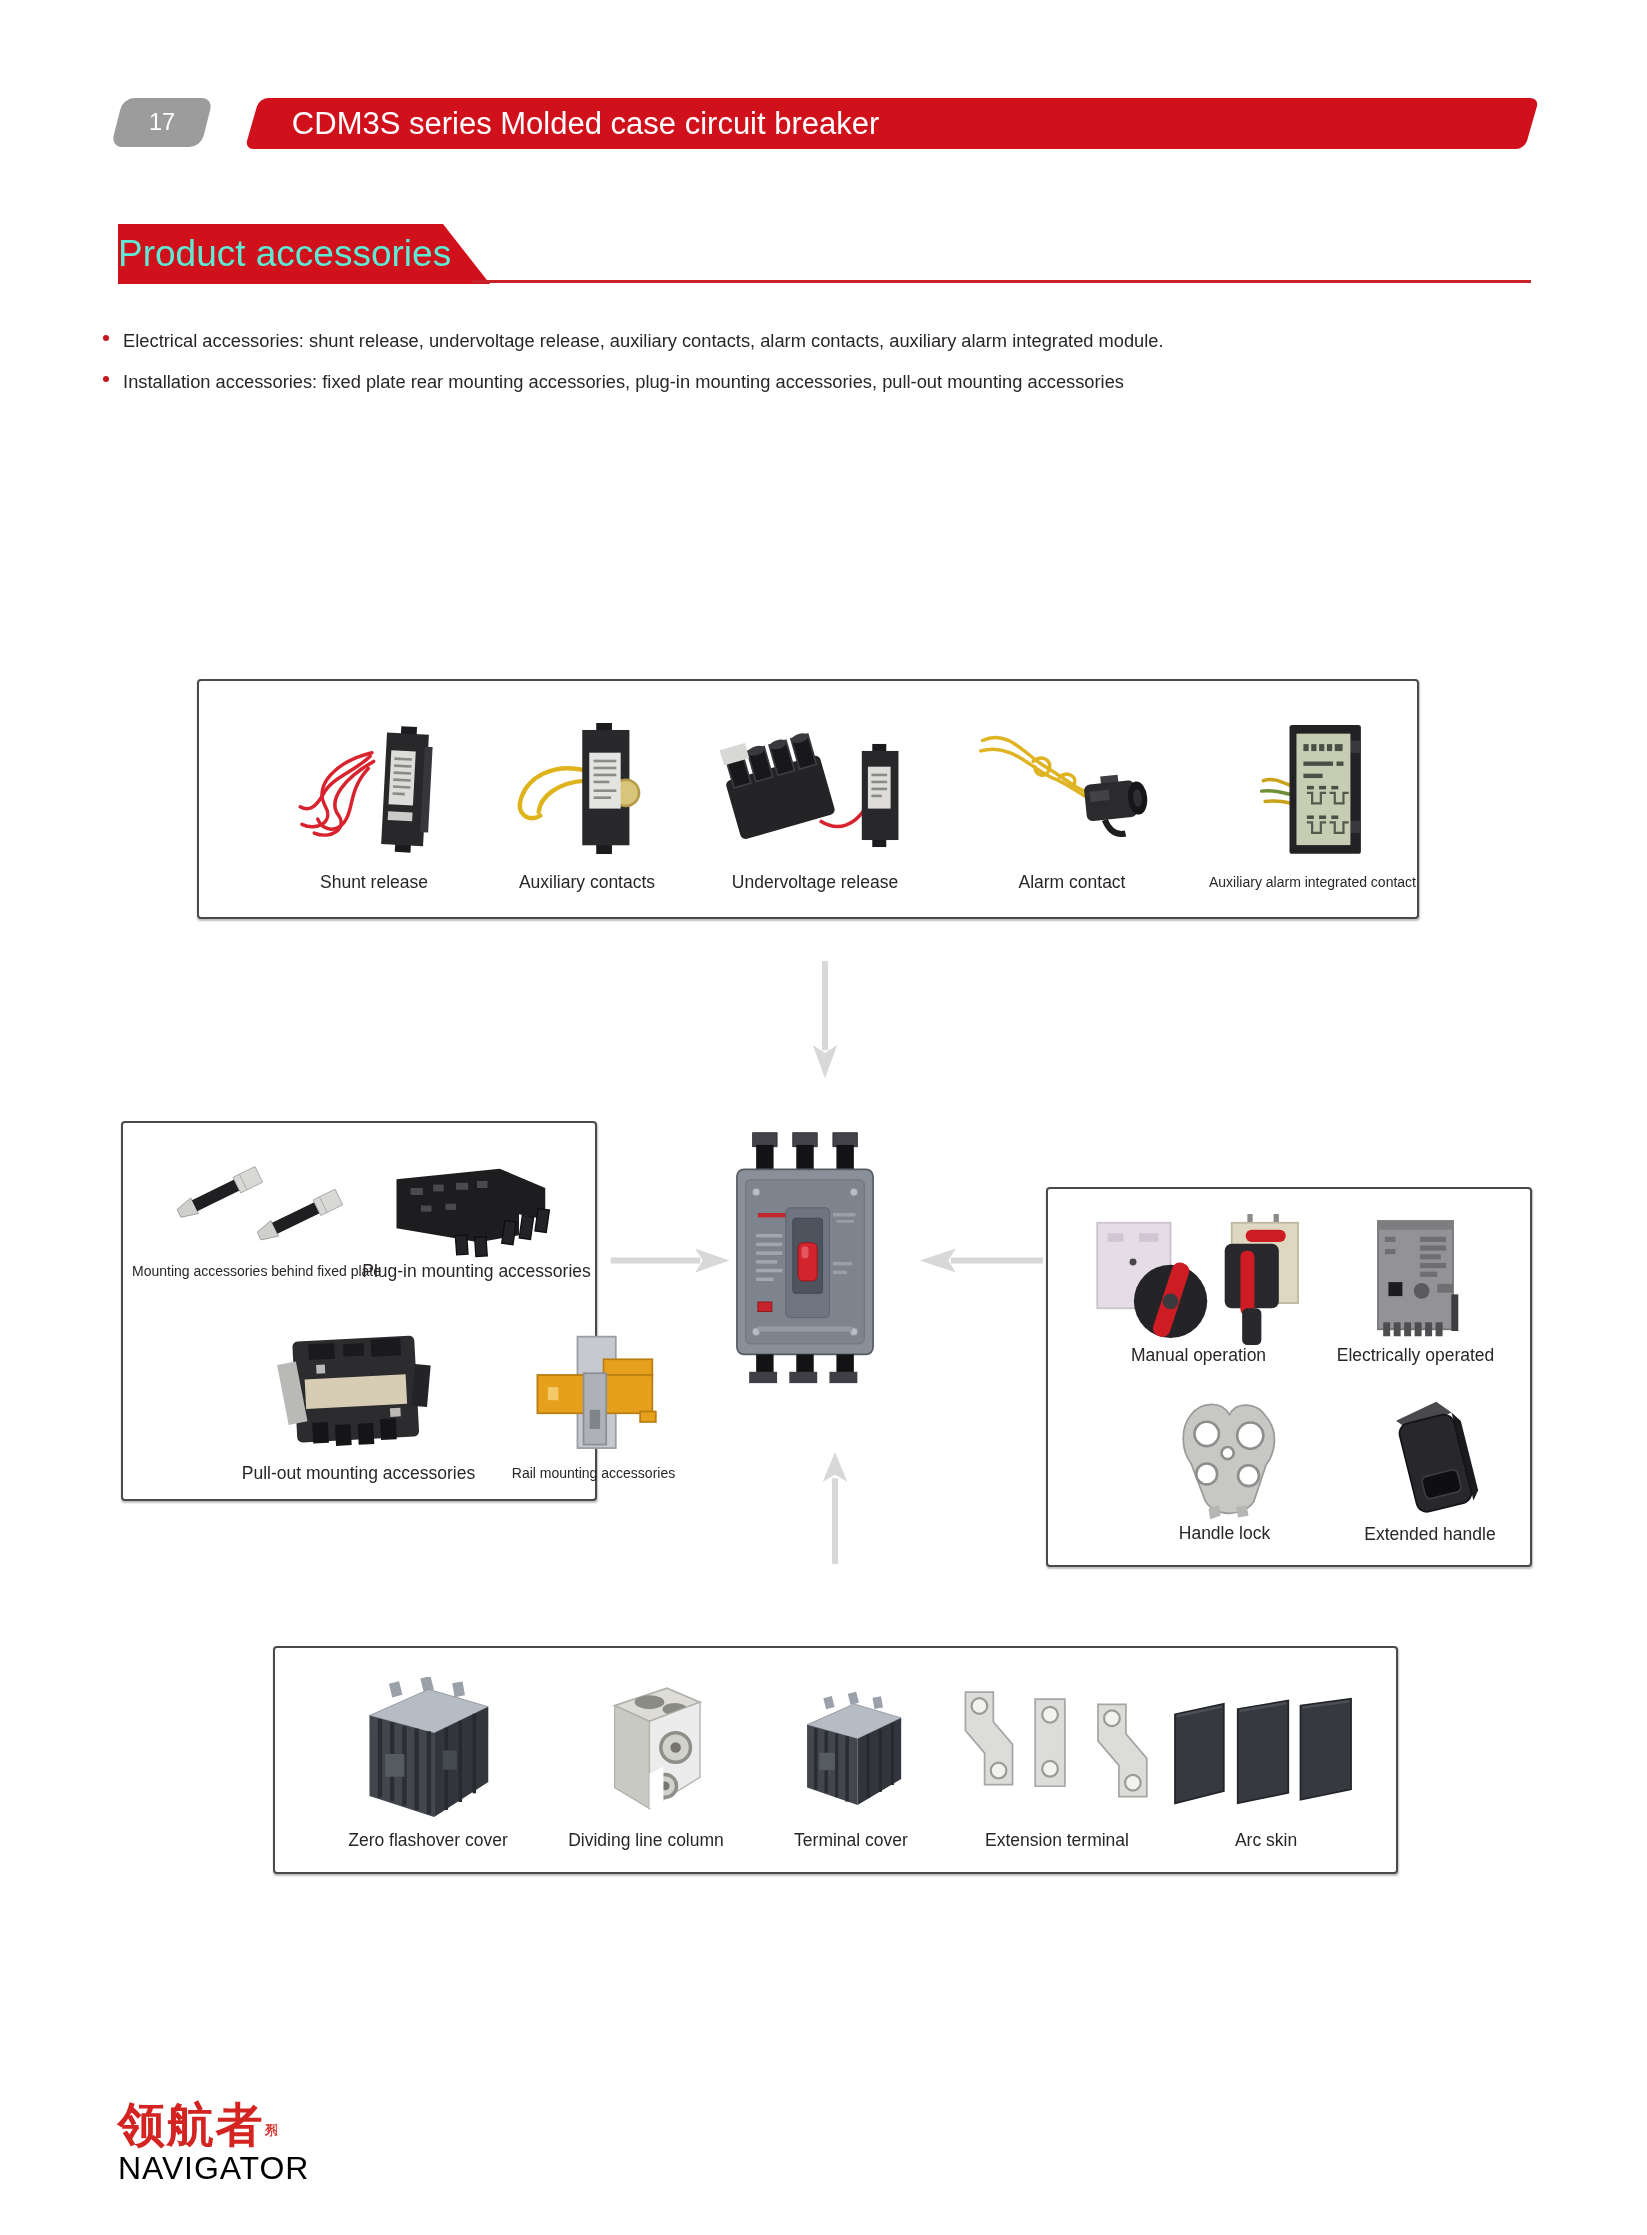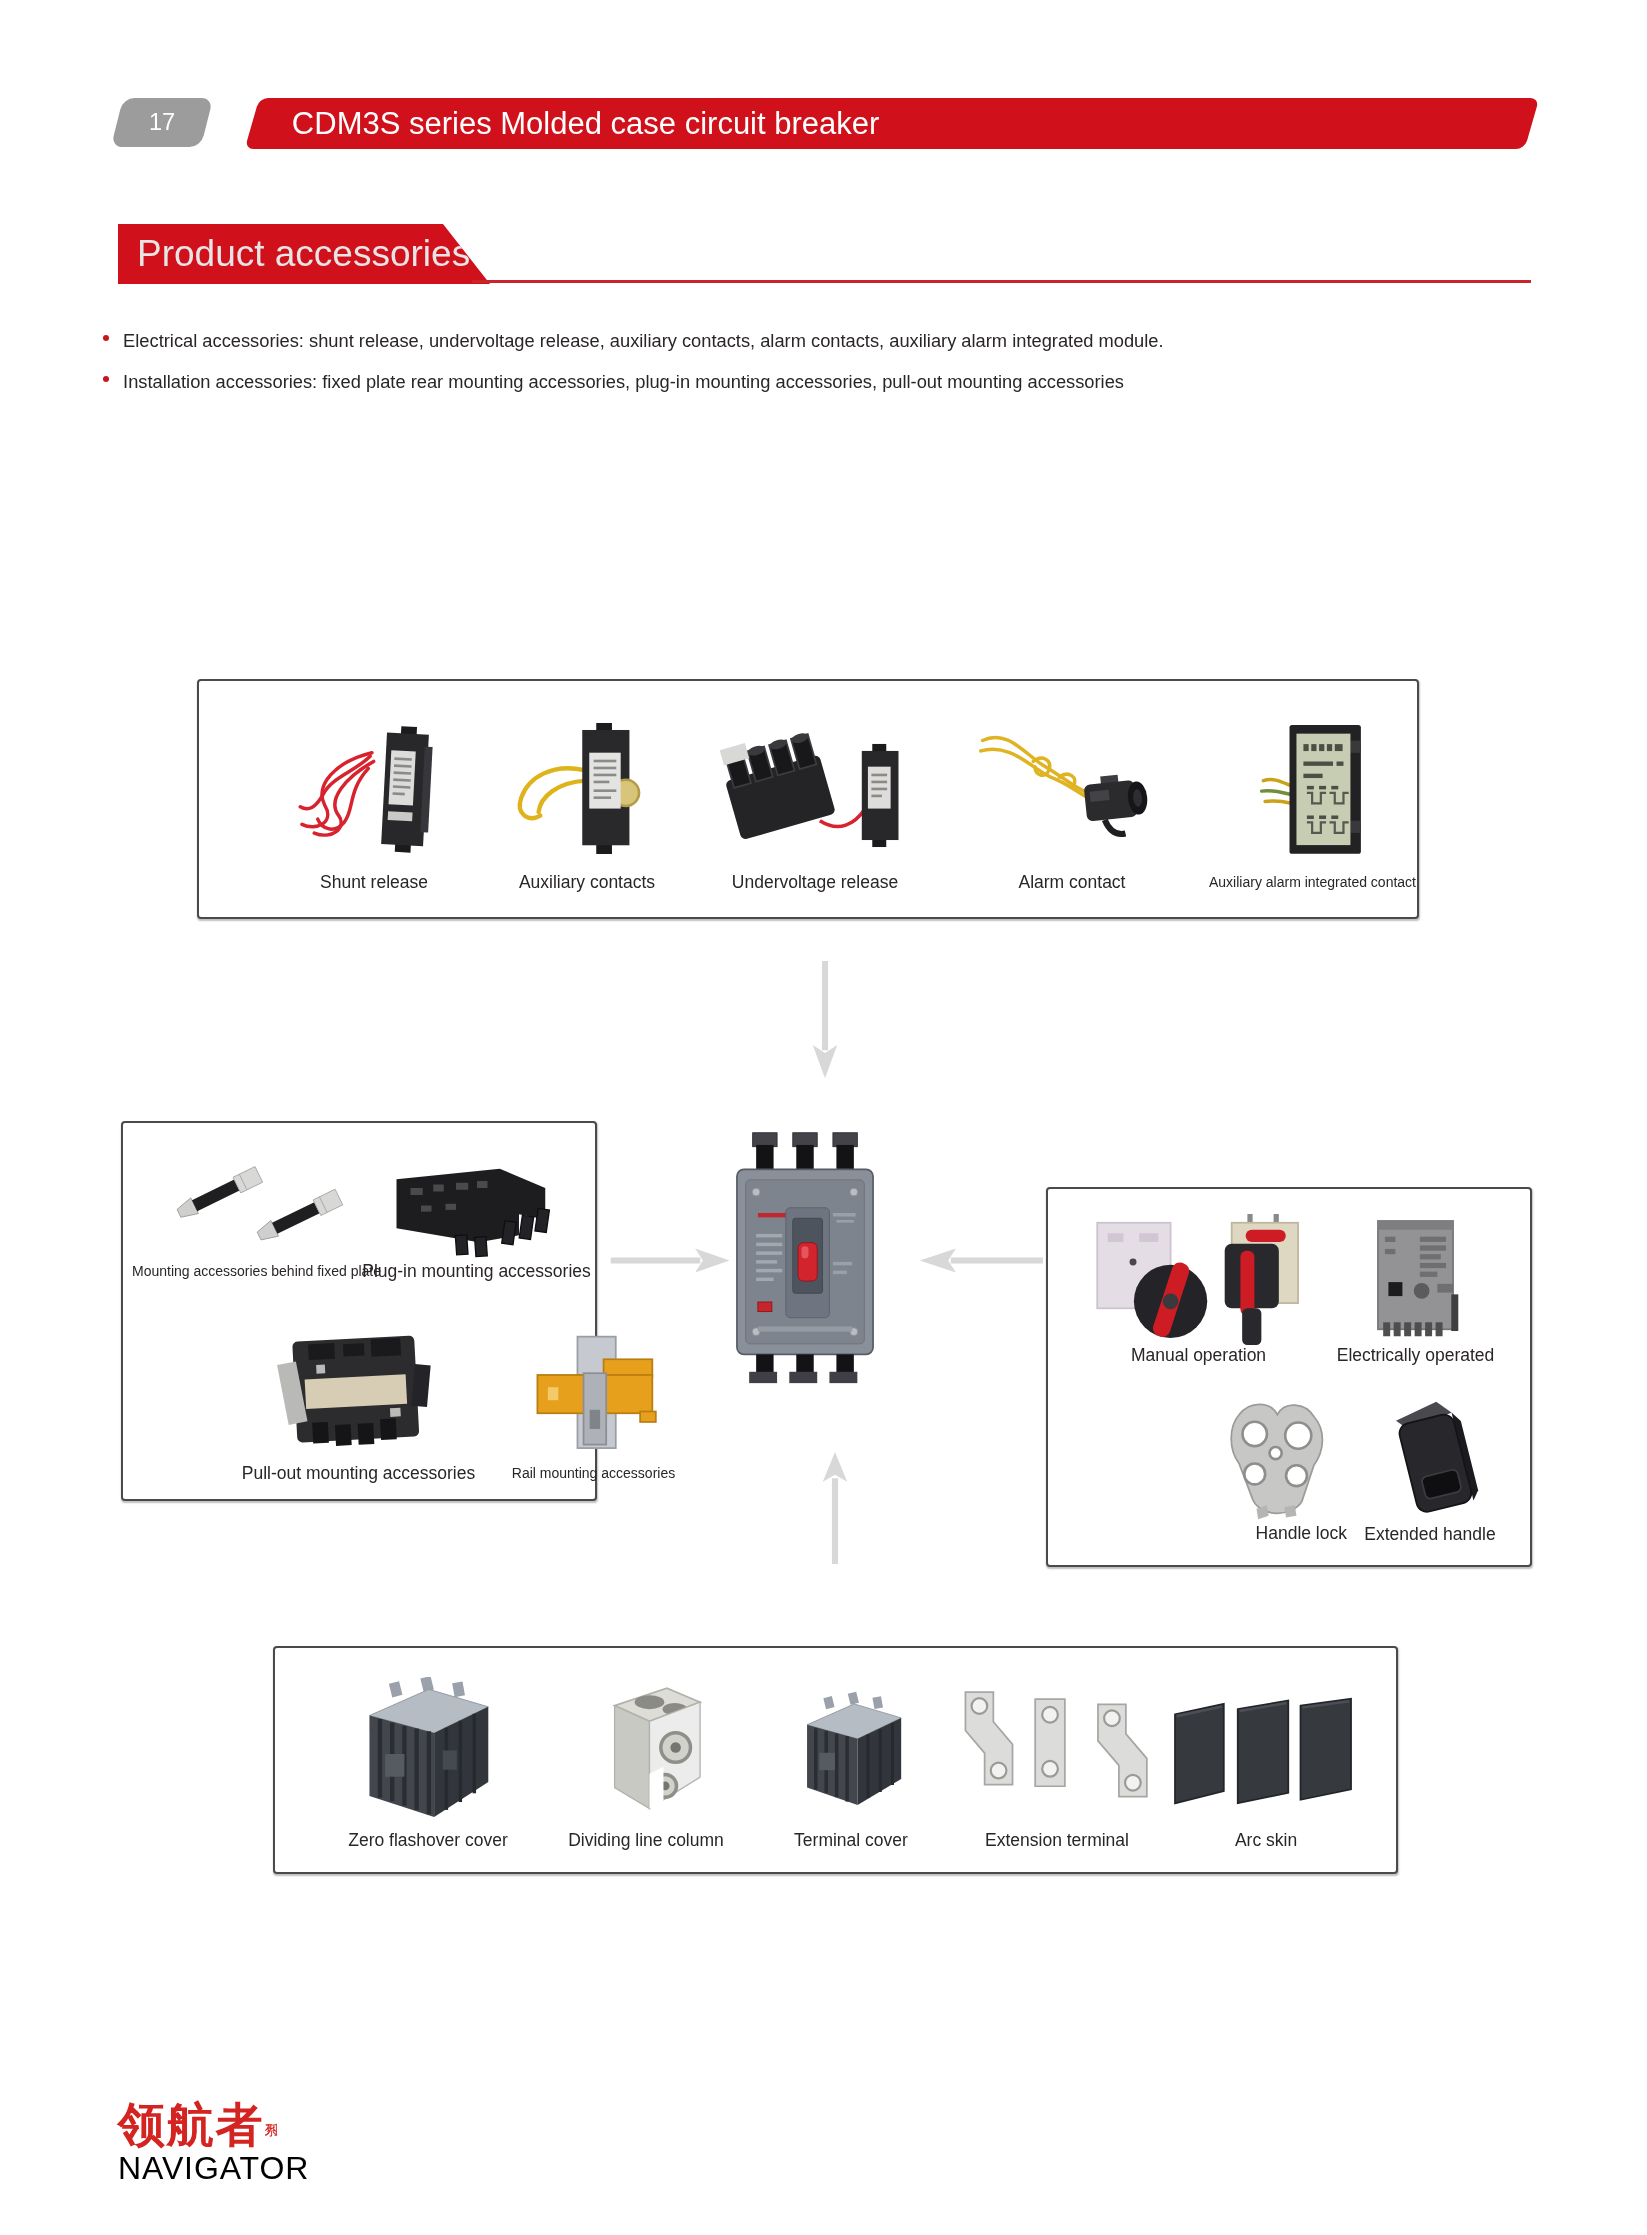--- a/index.html
+++ b/index.html
@@ -22,21 +22,21 @@
     display:flex;align-items:center;
   }
   .banner span{transform:skewX(16deg);color:#fff;font-size:31px;padding-left:40px;white-space:nowrap;}
 
   
   .section-flag{
     left:118px;top:224px;width:372px;height:60px;background:#d0111c;
     clip-path:polygon(0 0,325px 0,100% 100%,0 100%);
     display:flex;align-items:center;
   }
-  .section-flag span{color:#e5e5e5;font-size:37px;padding-left:19px;white-space:nowrap;}
+  .section-flag span{color:#5eead4;font-size:37px;white-space:nowrap;}
   .section-rule{left:472px;top:280px;width:1059px;height:2.6px;background:#c9232b;}
 
   
   .bullets{left:103px;top:320px;width:1363px;list-style:none;margin:0;padding:0;}
   .bullets li{height:41px;display:flex;align-items:center;font-size:18.3px;}
   .bullets .dot{width:6.1px;height:6.1px;border-radius:50%;background:#c8161d;margin-right:14px;flex:0 0 auto;margin-top:-5.2px;}
 
   
   .group-box{
     background:#fff;border:2.6px solid #4a4a4a;border-radius:4px;
@@ -383,21 +383,21 @@
               <rect x="74" y="124" width="8" height="16"></rect>
             <rect x="86" y="124" width="8" height="16"></rect>
               <rect x="98" y="124" width="8" height="16"></rect>
           </g>
           <rect x="116" y="92" width="8" height="42" fill="#3f3f42"></rect>
         </svg>
       </div>
       <figcaption>Electrically operated</figcaption>
     </figure>
 
-    <figure class="prod" style="left:54px;top:207px;width:245px;height:148px;align-items:flex-end;">
+    <figure class="prod" style="left:54px;top:207px;width:245px;height:148px;">
       <div class="art">
         <svg width="148" height="126" viewBox="0 0 170 144">
           <path d="M46 20 C 58 4, 82 4, 90 20 C 98 4, 122 6, 132 22 C 146 38, 144 62, 132 78 L118 120 C 106 138, 72 138, 62 118 L46 76 C 34 60, 34 34, 46 20 Z" fill="#c7c7c5" stroke="#9b9b99" stroke-width="2"></path>
           <g fill="#ffffff" stroke="#8e8e8c" stroke-width="3">
             <circle cx="64" cy="42" r="14"></circle>
               <circle cx="114" cy="44" r="15"></circle>
             <circle cx="64" cy="88" r="12"></circle>
               <circle cx="112" cy="90" r="12"></circle>
             <circle cx="88" cy="64" r="7"></circle>
           </g>

